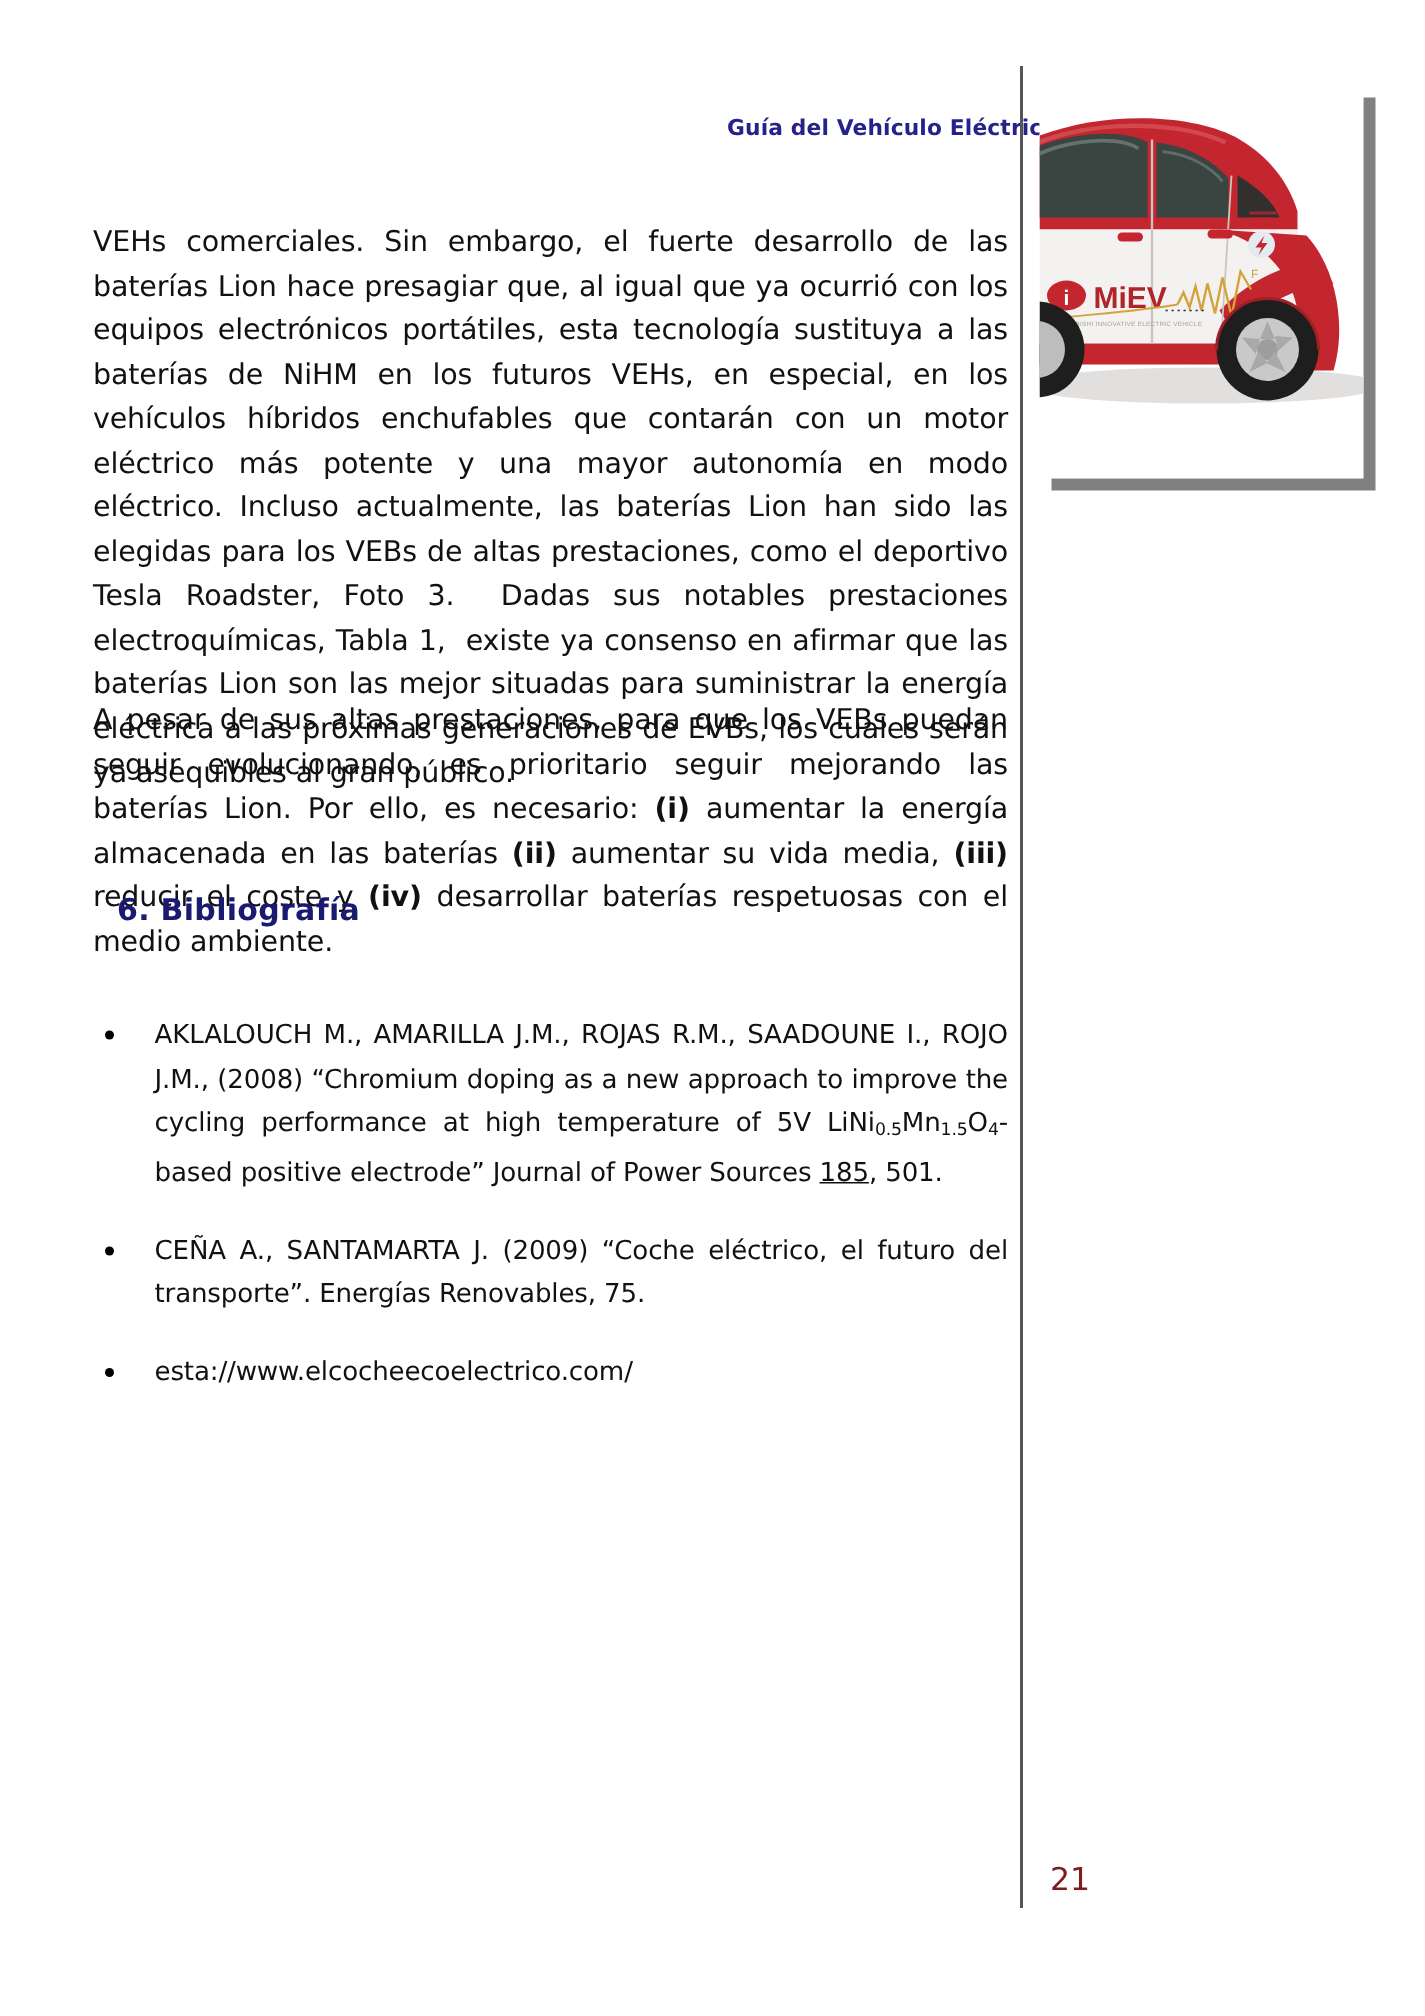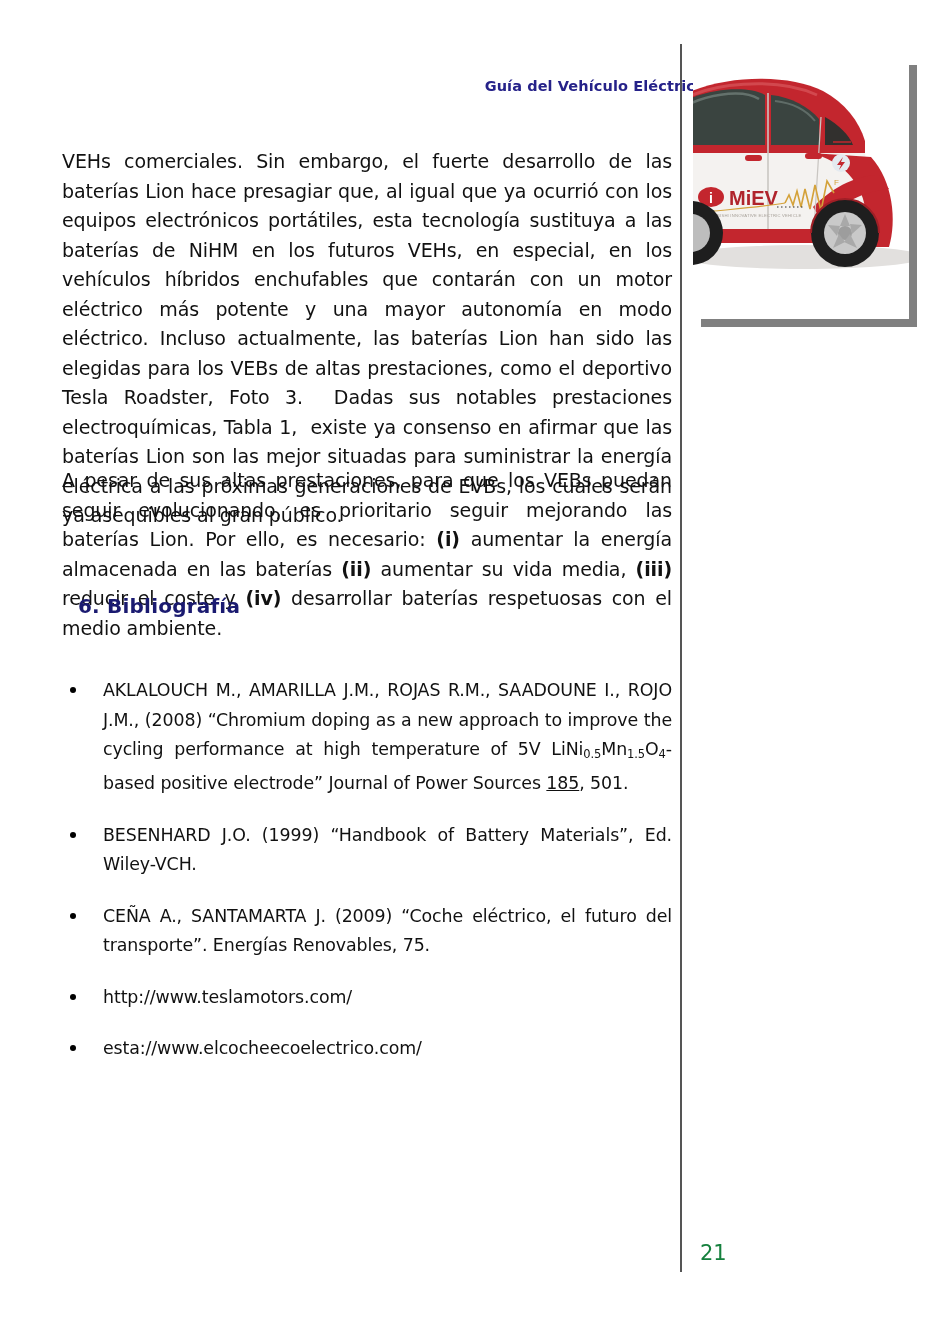--- a/index.html
+++ b/index.html
@@ -136,21 +136,21 @@
   .ref sub { font-size: 0.66em; vertical-align: -0.22em; }
   .ref u { }
 
   
   .page-number {
     position: absolute;
     left: 700px;
     top: 1241px;
     font-family: "DejaVu Sans", sans-serif;
     font-size: 21px;
-    color: #15803d;
+    color: #7f1d1d;
   }
 </style>
 </head>
 <body>
 
 <div class="page">
 
   <div class="header">Guía del Vehículo Eléctrico</div>
 
   <div class="vrule"></div>
@@ -231,29 +231,21 @@
 
     <div class="section-head">6. Bibliografía</div>
 
     <div class="biblio">
         <div class="biblio-item">
           <span class="bullet"></span>
           <span class="ref">AKLALOUCH M., AMARILLA J.M., ROJAS R.M., SAADOUNE I., ROJO J.M., (2008) “Chromium doping as a new approach to improve the cycling performance at high temperature of 5V LiNi<sub>0.5</sub>Mn<sub>1.5</sub>O<sub>4</sub>-based positive electrode” Journal of Power Sources <u>185</u>, 501.</span>
         </div>
         <div class="biblio-item">
           <span class="bullet"></span>
-          <span class="ref">BESENHARD J.O. (1999) “Handbook of Battery Materials”, Ed. Wiley-VCH.</span>
-        </div>
-        <div class="biblio-item">
-          <span class="bullet"></span>
           <span class="ref">CEÑA A., SANTAMARTA J. (2009) “Coche eléctrico, el futuro del transporte”. Energías Renovables, 75.</span>
-        </div>
-        <div class="biblio-item nojust">
-          <span class="bullet"></span>
-          <span class="ref">http://www.teslamotors.com/</span>
         </div>
         <div class="biblio-item nojust">
           <span class="bullet"></span>
           <span class="ref">esta://www.elcocheecoelectrico.com/</span>
         </div>
       </div>
   </div>
 
   <div class="page-number">21</div>
 

